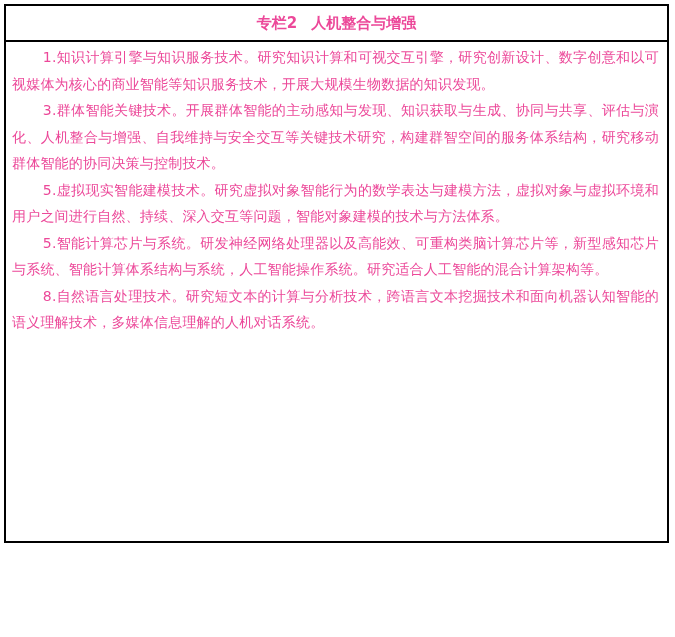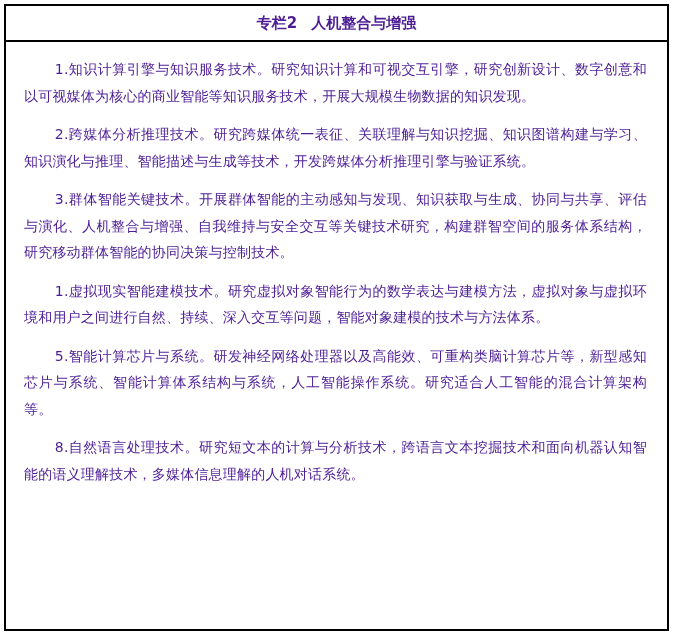--- a/index.html
+++ b/index.html
@@ -1,52 +1,51 @@
 <!DOCTYPE html>
 <html><head>
   <meta charset="utf-8">
   <style>
     html, body { margin: 0; padding: 0; background: #ffffff; }
     body { width: 675px; height: 637px; overflow: hidden; }
     .panel {
       position: absolute;
       left: 4px; top: 4px;
       width: 665px;
-      height: 627px;
+      height: 539px;
       border: 2px solid #000;
       box-sizing: border-box;
       font-family: "DejaVu Sans", sans-serif;
-      color: #4c1d95;
+      color: #ec4899;
     }
     .panel-header {
       height: 34px;
       border-bottom: 2px solid #000;
       display: flex; align-items: center; justify-content: center;
       font-weight: bold; font-size: 15px;
     }
     .panel-header .num { margin-right: 14px; }
     .panel-body { padding: 2px 8px 0 6px; }
     .item {
       font-size: 14px;
       line-height: 26.5px;
       text-indent: 2.2em;
-      margin: 12px;
+      margin: 0;
       letter-spacing: 0.2px;
       text-align: justify;
     }
   </style>
 </head>
 <body>
 
 <div class="panel">
   <div class="panel-header">
     <span class="num">专栏2</span>
     <span>人机整合与增强</span>
   </div>
   <div class="panel-body">
     <p class="item">1.知识计算引擎与知识服务技术。研究知识计算和可视交互引擎，研究创新设计、数字创意和以可视媒体为核心的商业智能等知识服务技术，开展大规模生物数据的知识发现。</p>
-    <p class="item">2.跨媒体分析推理技术。研究跨媒体统一表征、关联理解与知识挖掘、知识图谱构建与学习、知识演化与推理、智能描述与生成等技术，开发跨媒体分析推理引擎与验证系统。</p>
     <p class="item">3.群体智能关键技术。开展群体智能的主动感知与发现、知识获取与生成、协同与共享、评估与演化、人机整合与增强、自我维持与安全交互等关键技术研究，构建群智空间的服务体系结构，研究移动群体智能的协同决策与控制技术。</p>
-    <p class="item">1.虚拟现实智能建模技术。研究虚拟对象智能行为的数学表达与建模方法，虚拟对象与虚拟环境和用户之间进行自然、持续、深入交互等问题，智能对象建模的技术与方法体系。</p>
+    <p class="item">5.虚拟现实智能建模技术。研究虚拟对象智能行为的数学表达与建模方法，虚拟对象与虚拟环境和用户之间进行自然、持续、深入交互等问题，智能对象建模的技术与方法体系。</p>
     <p class="item">5.智能计算芯片与系统。研发神经网络处理器以及高能效、可重构类脑计算芯片等，新型感知芯片与系统、智能计算体系结构与系统，人工智能操作系统。研究适合人工智能的混合计算架构等。</p>
     <p class="item">8.自然语言处理技术。研究短文本的计算与分析技术，跨语言文本挖掘技术和面向机器认知智能的语义理解技术，多媒体信息理解的人机对话系统。</p>
   </div>
 </div>
 
 </body></html>

